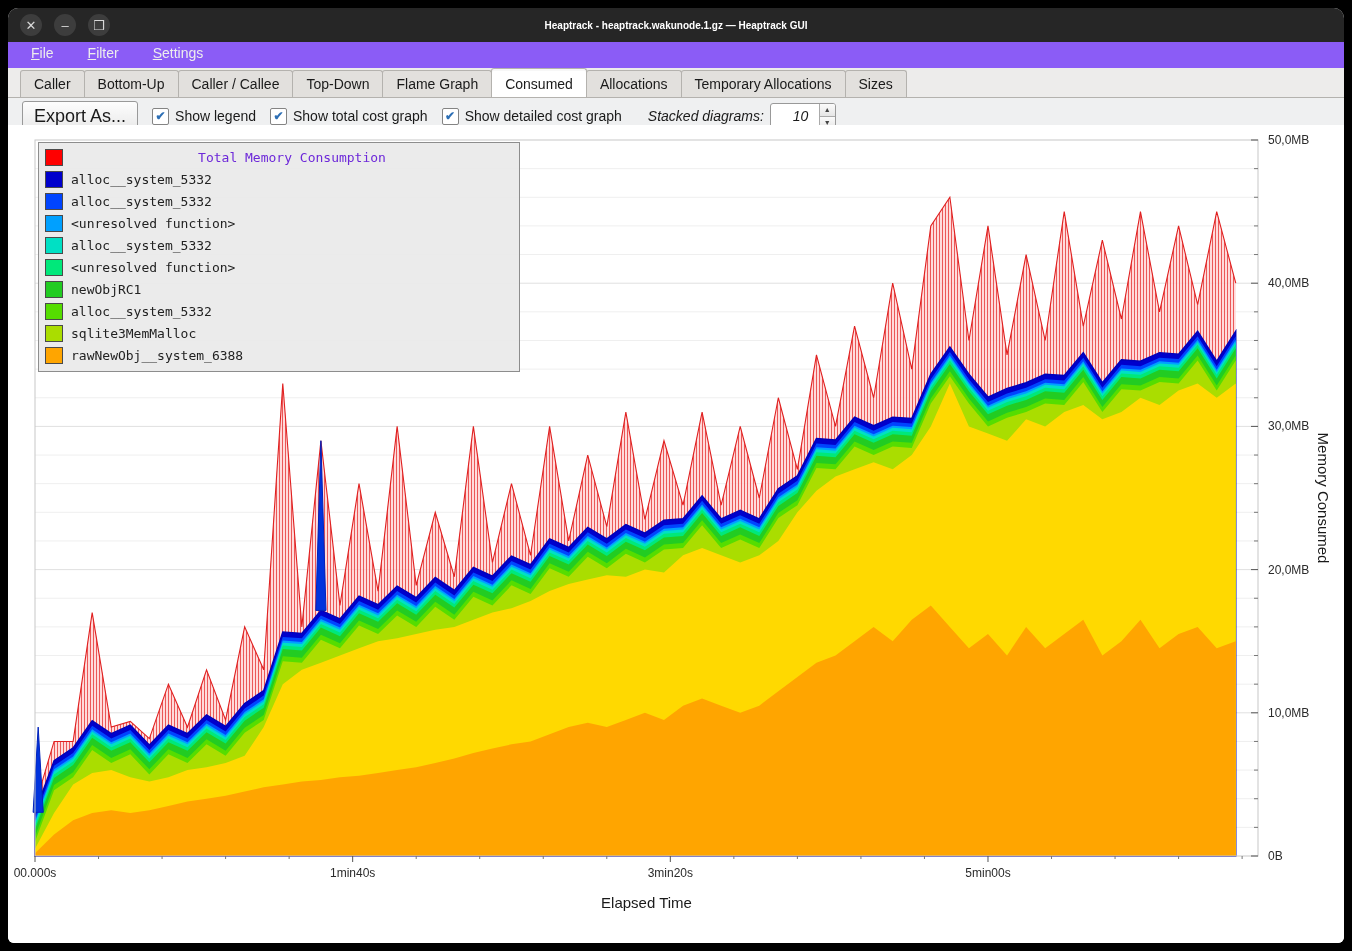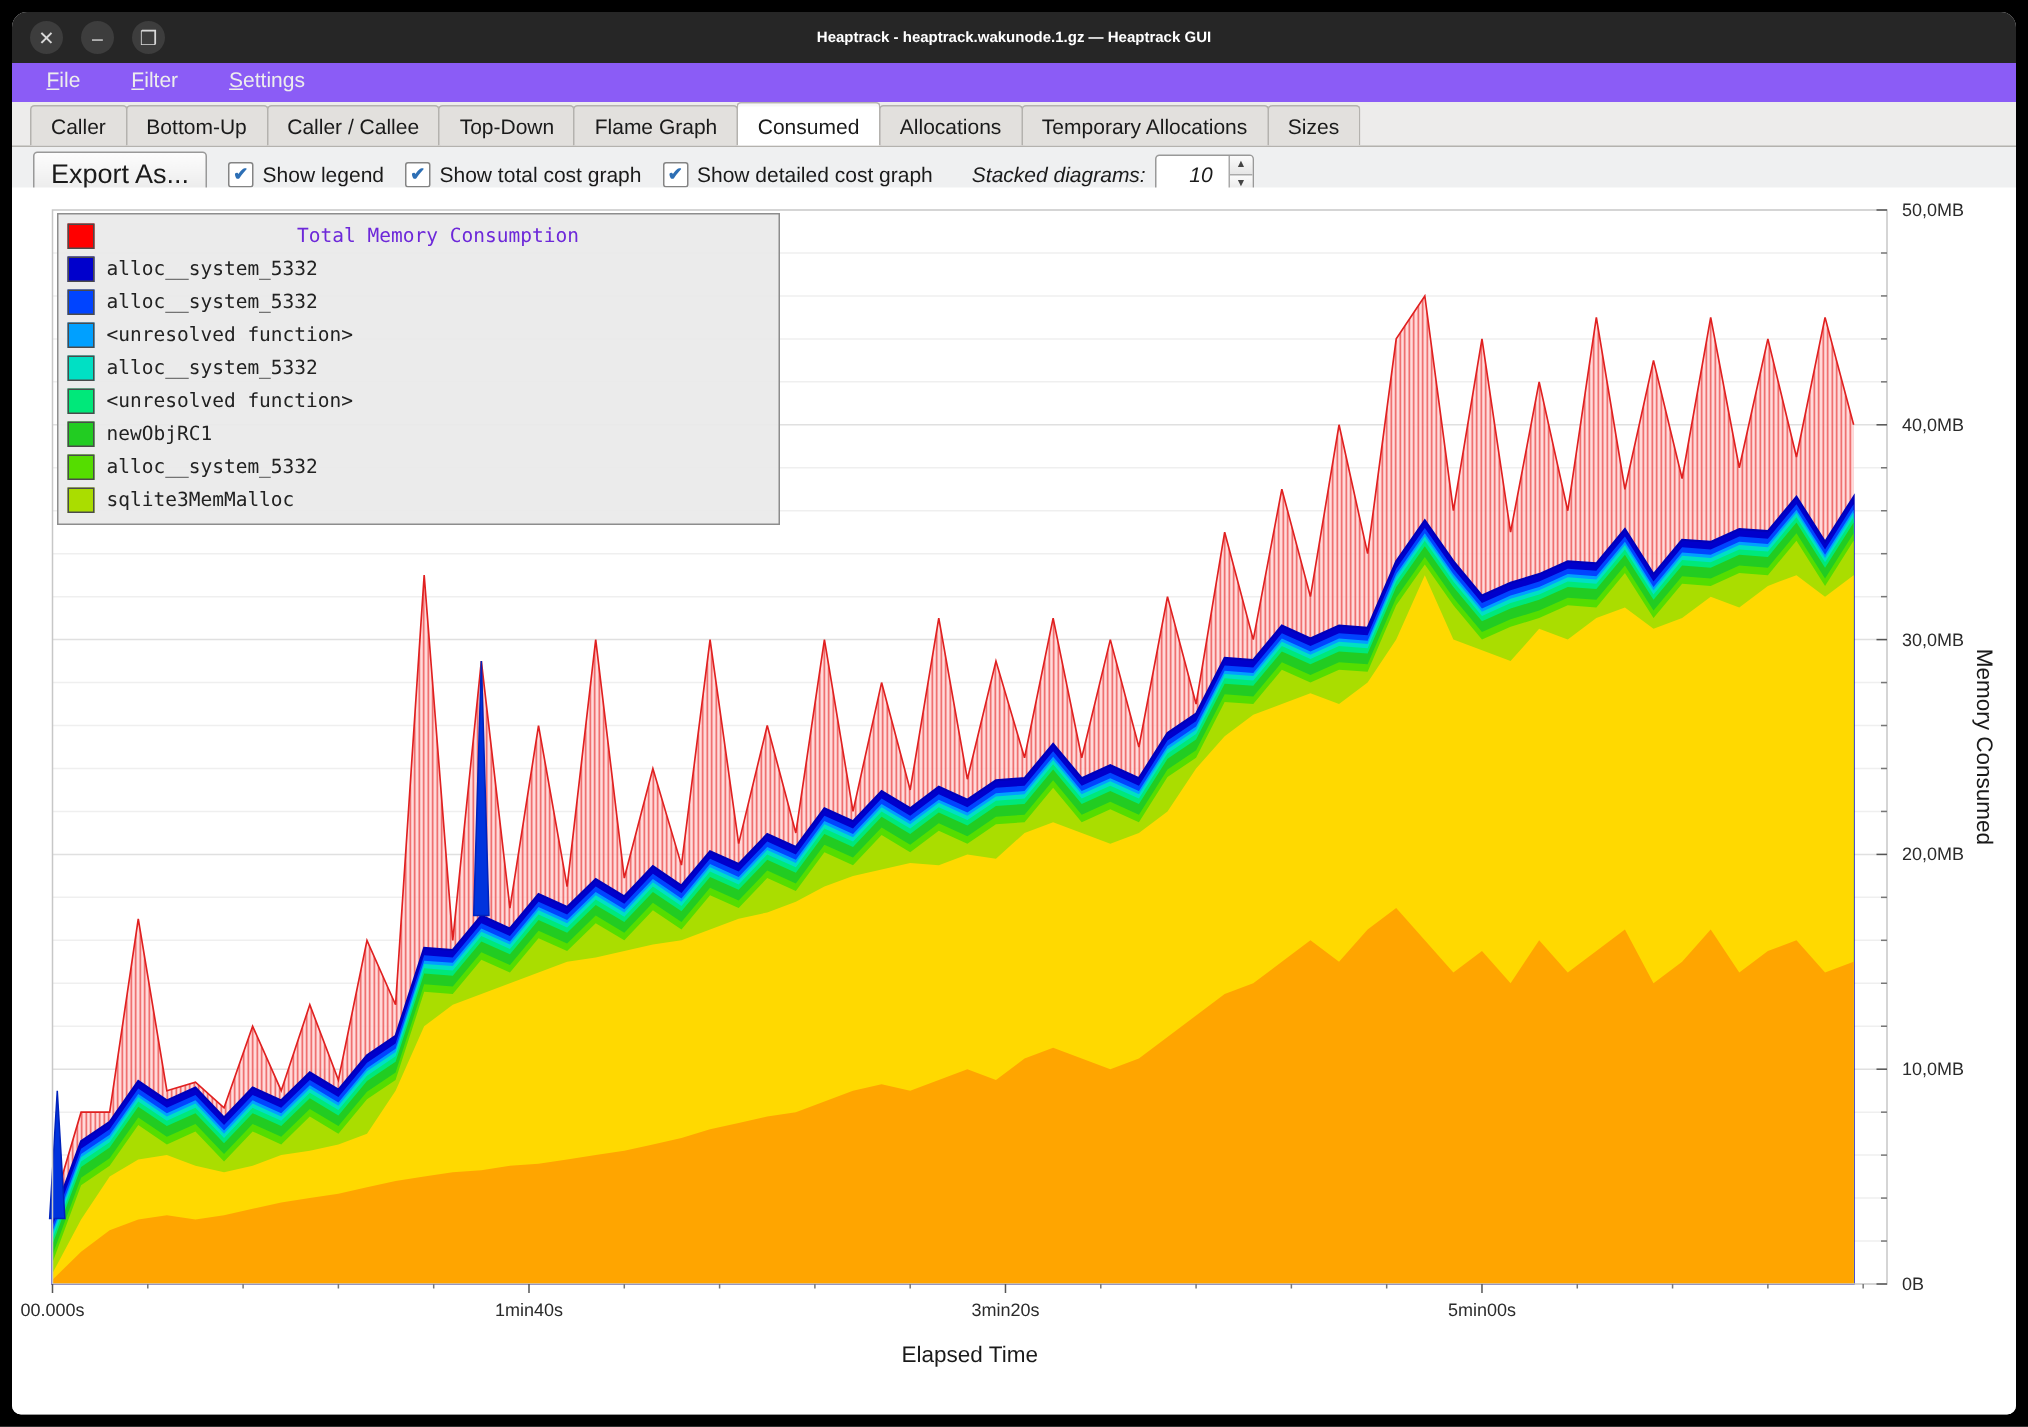--- a/index.html
+++ b/index.html
@@ -254,18 +254,22 @@
               <span>newObjRC1</span>
             </div>
             <div class="legend-row">
               <span class="legend-swatch" style="background: rgb(85, 221, 0);"></span>
               <span>alloc__system_5332</span>
             </div>
             <div class="legend-row">
               <span class="legend-swatch" style="background: rgb(170, 221, 0);"></span>
               <span>sqlite3MemMalloc</span>
             </div>
+            <div class="legend-row">
+              <span class="legend-swatch" style="background: rgb(255, 165, 0);"></span>
+              <span>rawNewObj__system_6388</span>
+            </div>
           </div>
       </div>
     </div>
 
   </div>
 </div>
 
 </body></html>

